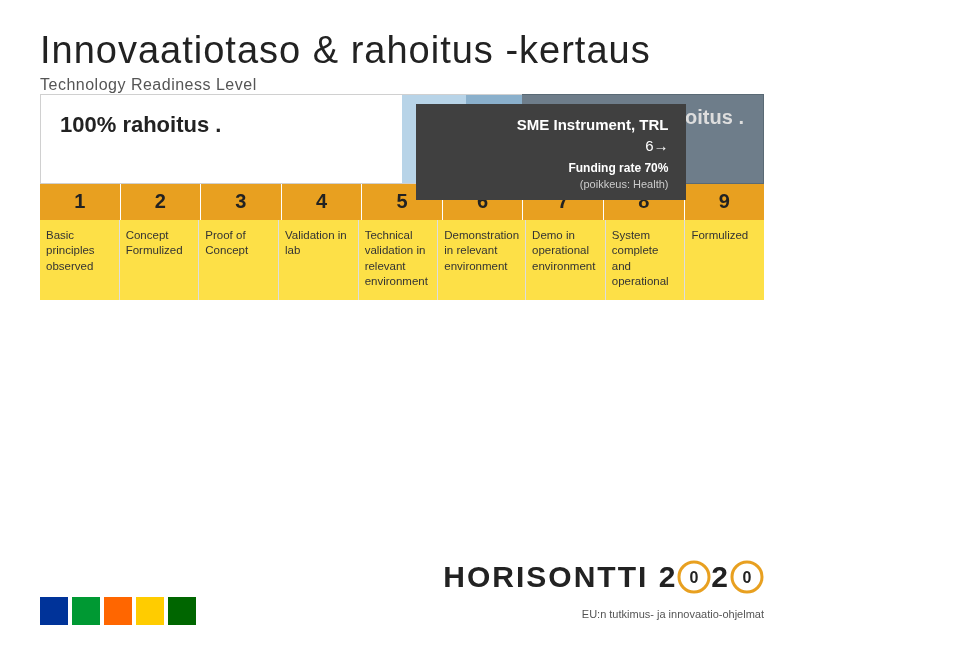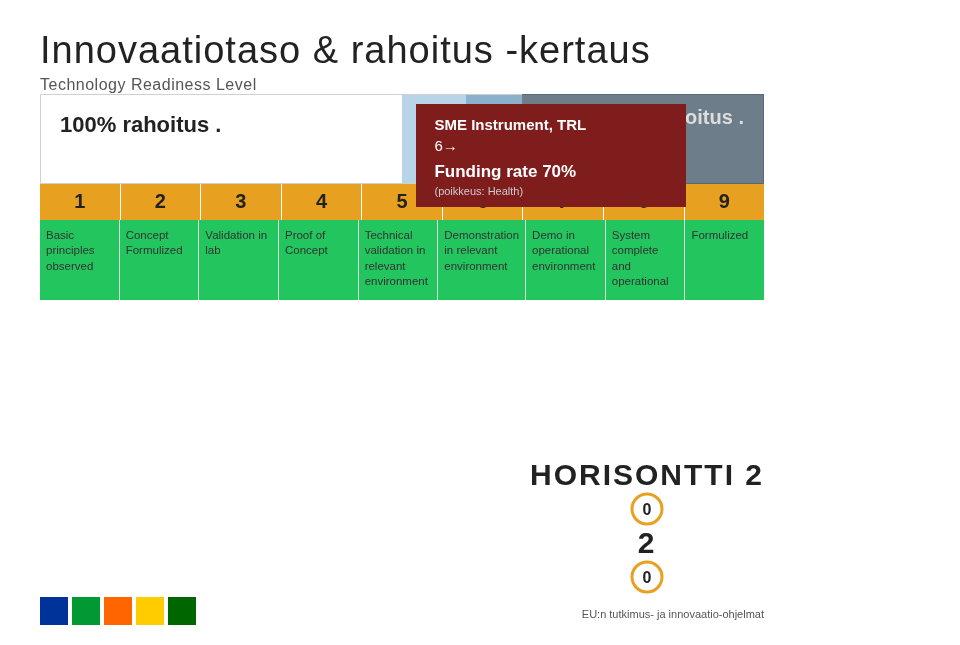--- a/index.html
+++ b/index.html
@@ -60,21 +60,21 @@
 
     .trl-cell:last-child {
       border-right: none;
     }
 
     
     .desc-row {
       display: flex;
       width: 100%;
       min-height: 80px;
-      background: #22c55e;
+      background: #fde047;
     }
 
     .desc-cell {
       flex: 1;
       padding: 8px 6px;
       font-size: 11.5px;
       color: #333;
       border-right: 1px solid #ddd;
       line-height: 1.35;
     }
@@ -89,21 +89,20 @@
       bottom: 25px;
       right: 40px;
       text-align: right;
     }
 
     .logo-horisontti {
       display: flex;
       align-items: center;
       justify-content: flex-end;
       gap: 0;
-      flex-direction: column;
     }
 
     .logo-sub {
       font-size: 11px;
       color: #555;
       margin-top: 14px;
       text-align: right;
     }
 
     
@@ -174,39 +173,39 @@
       top: 12px;
       right: 20px;
       font-size: 20px;
       font-weight: bold;
       color: #ddd;
     }
 
     .sme-overlay {
       position: absolute;
       top: 10px;
-      background: #7f1d1d;
+      background: #404040;
       color: #fff;
-      text-align: left;
+      text-align: right;
       padding: 10px 18px 8px 18px;
       z-index: 20;
       line-height: 1.4;
     }
 
     .sme-title {
       font-size: 15px;
       font-weight: bold;
     }
 
     .sme-trl {
       font-size: 15px;
     }
 
     .sme-funding {
-      font-size: 17px;
+      font-size: 12px;
       font-weight: bold;
       margin-top: 4px;
     }
 
     .sme-note {
       font-size: 11px;
       color: #ccc;
     }
   </style>
 </head>
@@ -248,22 +247,22 @@
         <div class="trl-cell">5</div>
         <div class="trl-cell">6</div>
         <div class="trl-cell">7</div>
         <div class="trl-cell">8</div>
         <div class="trl-cell">9</div>
       </div>
 
     <div class="desc-row" id="desc-row">
         <div class="desc-cell">Basic principles observed</div>
         <div class="desc-cell">Concept Formulized</div>
+        <div class="desc-cell">Proof of Concept</div>
         <div class="desc-cell">Validation in lab</div>
-        <div class="desc-cell">Proof of Concept</div>
         <div class="desc-cell">Technical validation in relevant environment</div>
         <div class="desc-cell">Demonstration in relevant environment</div>
         <div class="desc-cell">Demo in operational environment</div>
         <div class="desc-cell">System complete and operational</div>
         <div class="desc-cell">Formulized</div>
       </div>
 
   </div>
 
   <div class="eu-logo" id="eu-logo">

